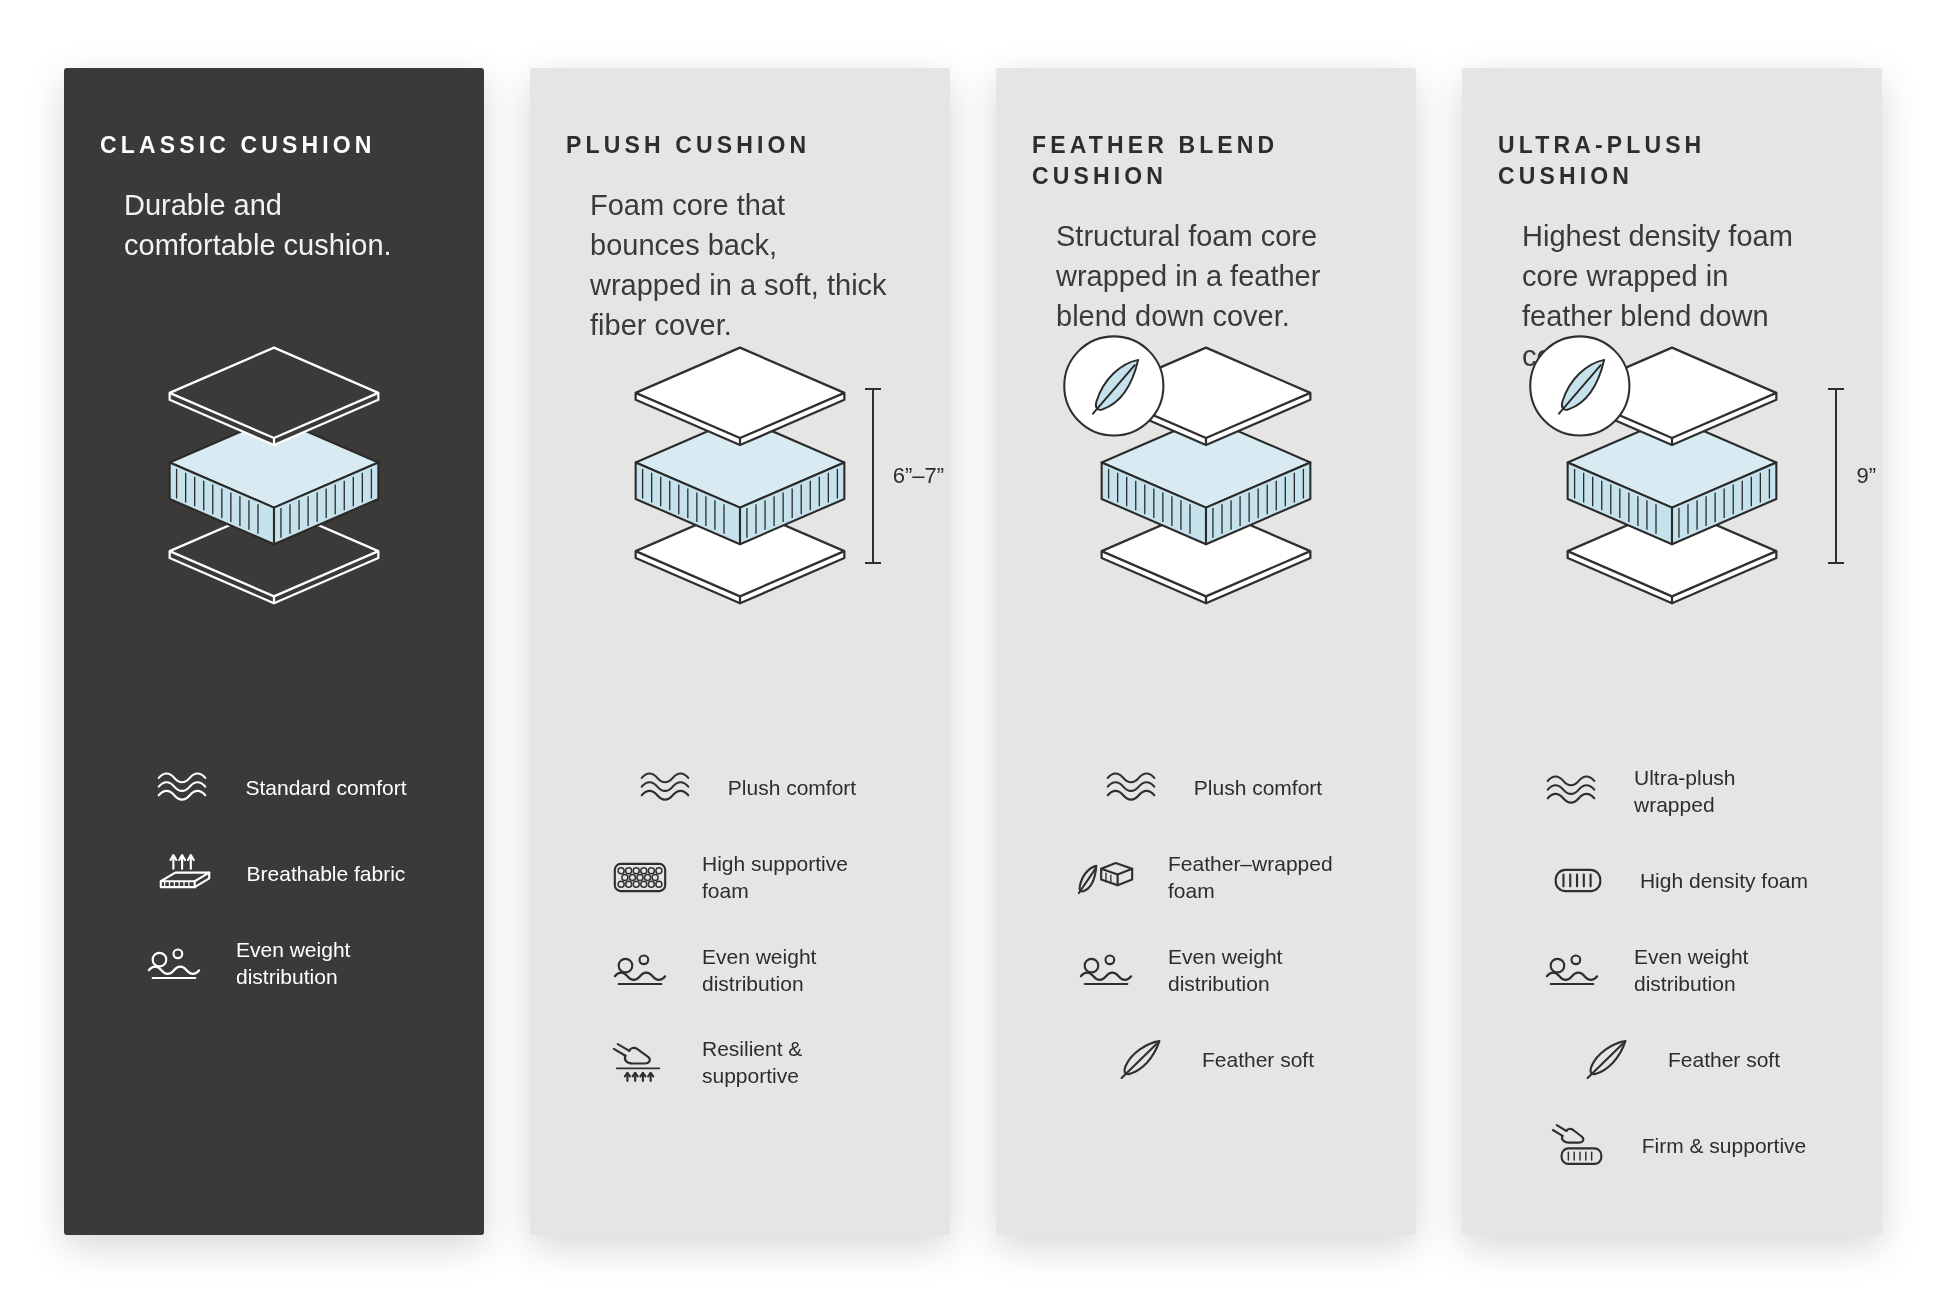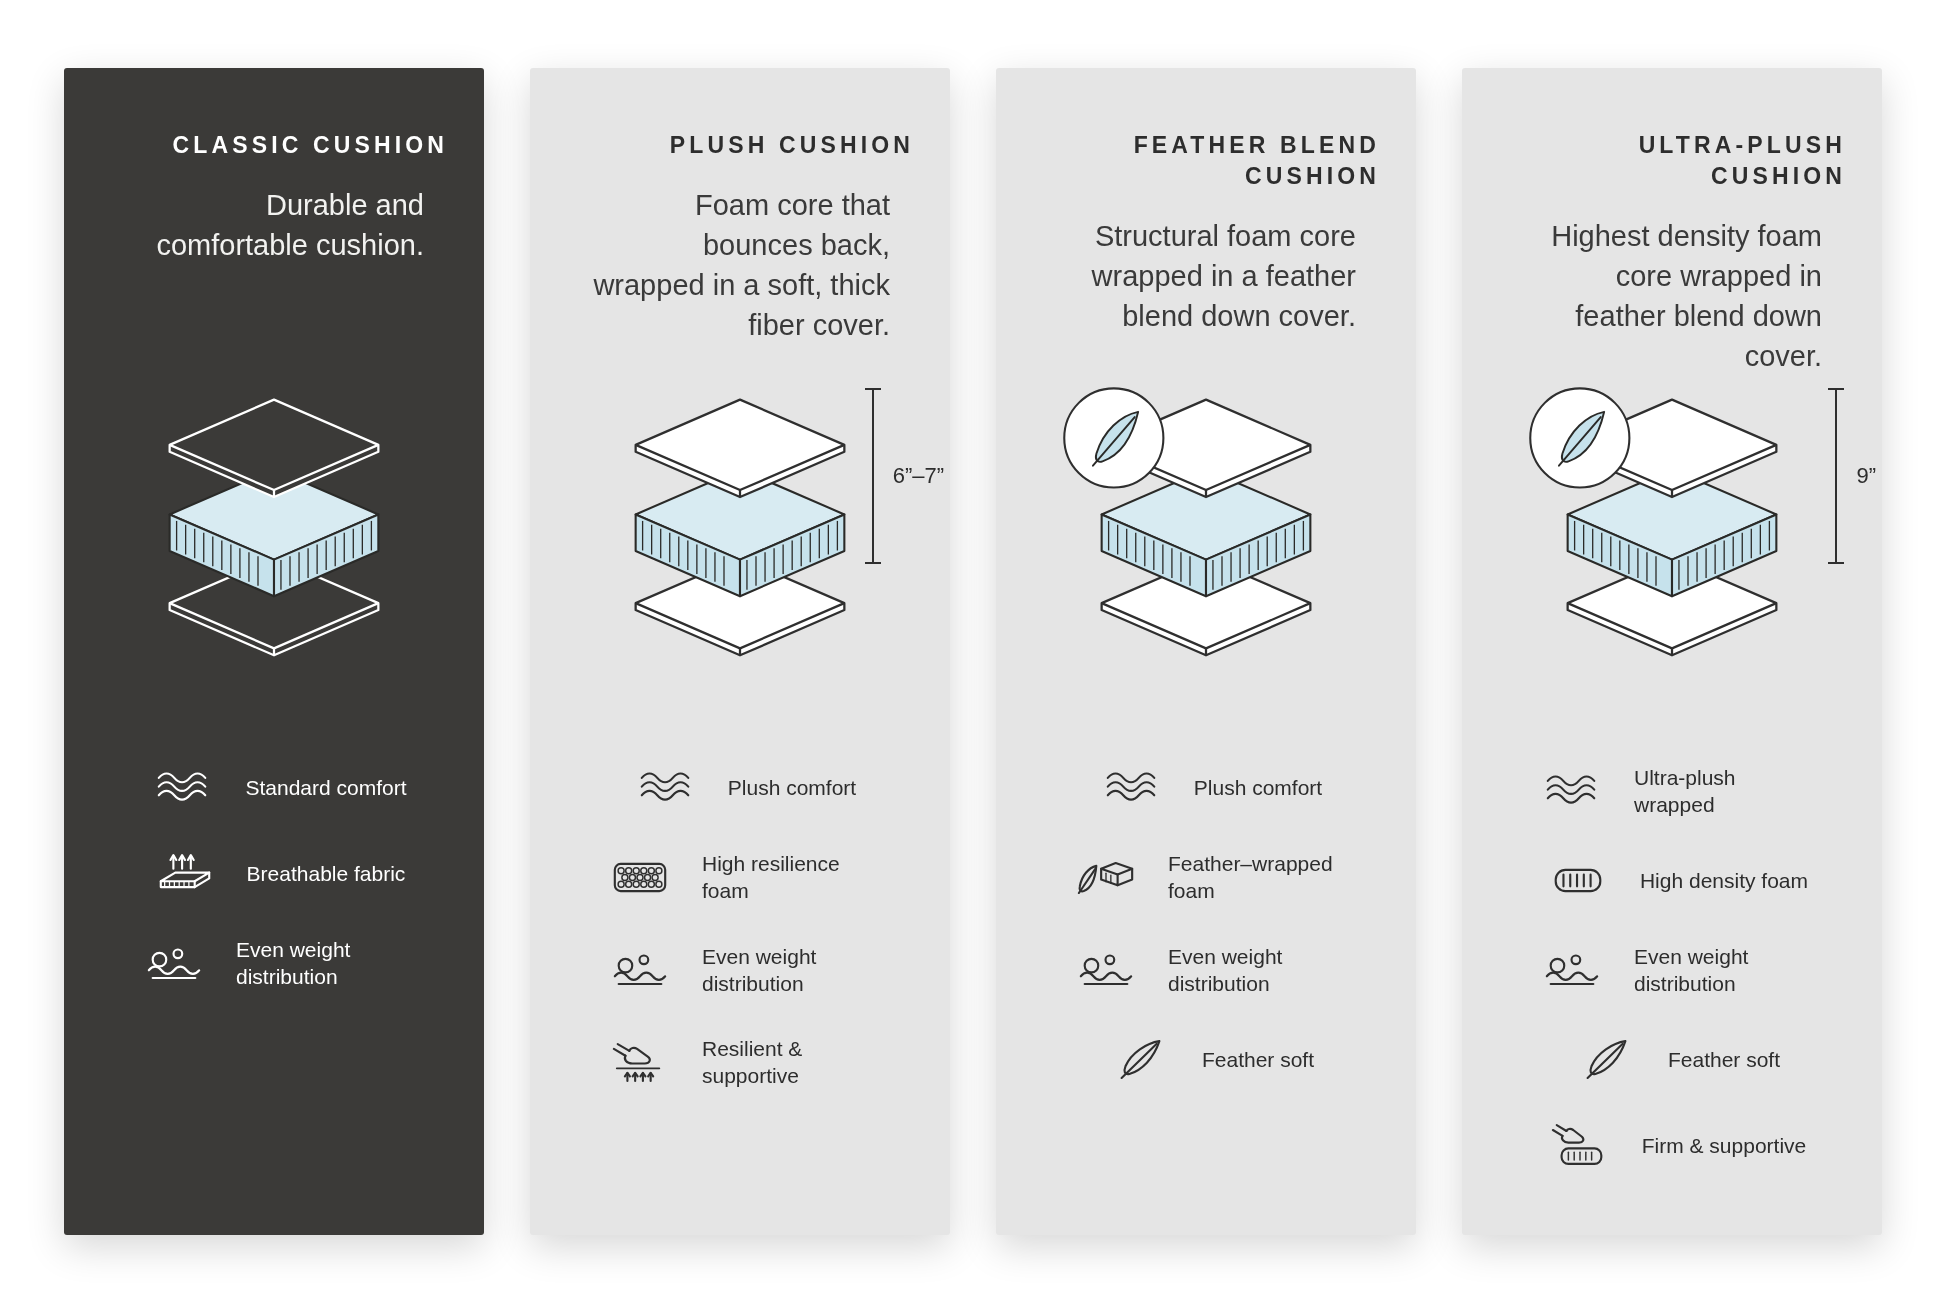--- a/index.html
+++ b/index.html
@@ -7,31 +7,31 @@
     width:1946px;height:1298px;background:#ffffff;overflow:hidden;
     font-family:"Liberation Sans","DejaVu Sans",sans-serif;color:#2d2d2d;
   }
   .canvas{display:flex;gap:46px;padding:68px 64px;box-sizing:border-box;width:1946px;}
   .panel{
     width:420px;height:1167px;box-sizing:border-box;padding:62px 36px 0;
     background:#e5e5e5;border-radius:3px;box-shadow:0 12px 38px rgba(0,0,0,.16);
     flex:none;position:relative;
   }
   .panel.dark{background:#3b3a38;color:#ffffff;}
-  .header{height:202px;text-align:right;}
+  .header{height:202px;text-align:left;}
   .title{
     margin:0;font-size:23px;font-weight:700;letter-spacing:.18em;
     line-height:1.35;color:#2d2d2d;
   }
   .panel.dark .title{color:#ffffff;}
   .desc{
     margin:24px auto 0;font-size:29px;line-height:1.38;max-width:300px;color:#3a3a3a;
   }
   .panel.dark .desc{color:#f2f2f0;}
-  .diagram{height:332px;position:relative;display:flex;align-items:flex-end;justify-content:center;}
+  .diagram{height:332px;position:relative;display:flex;align-items:flex-start;justify-content:center;}
   .cushion{display:flex;align-items:center;justify-content:center;}
   .dim{position:absolute;right:-30px;top:56px;display:flex;align-items:center;gap:12px;}
   .dim-line{width:16px;height:172px;border-top:2px solid #2f2f2f;border-bottom:2px solid #2f2f2f;position:relative;}
   .dim-line::before{content:"";position:absolute;left:50%;top:0;bottom:0;width:2px;margin-left:-1px;background:#2f2f2f;}
   .dim-label{font-size:22px;color:#2d2d2d;white-space:nowrap;}
   .features{list-style:none;margin:100px 0 0;padding:0 0 0 10px;display:flex;flex-direction:column;gap:38px;align-items:center;}
   .feature{display:flex;align-items:center;gap:30px;}
   .ficon{width:64px;height:48px;flex:none;display:flex;align-items:center;justify-content:center;}
   .flabel{font-size:21px;line-height:1.3;max-width:180px;color:#2d2d2d;}
   .panel.dark .flabel{color:#ffffff;}
@@ -213,21 +213,21 @@
               <circle cx="39.8" cy="24" r="3.1" stroke-width="1.5"></circle>
               <circle cx="47.6" cy="24" r="3.1" stroke-width="1.5"></circle>
               <circle cx="12.5" cy="31" r="3.1" stroke-width="1.5"></circle>
               <circle cx="20.3" cy="31" r="3.1" stroke-width="1.5"></circle>
               <circle cx="28.1" cy="31" r="3.1" stroke-width="1.5"></circle>
               <circle cx="35.9" cy="31" r="3.1" stroke-width="1.5"></circle>
               <circle cx="43.7" cy="31" r="3.1" stroke-width="1.5"></circle>
               <circle cx="51.5" cy="31" r="3.1" stroke-width="1.5"></circle>
             </svg>
           </span>
-        <span class="flabel">High resilience foam</span>
+        <span class="flabel">High supportive foam</span>
       </li>
       <li class="feature">
         <span class="ficon">
             <svg viewBox="0 0 64 48" width="62" height="47" fill="none" stroke="#2f2f2f" stroke-width="2.2" stroke-linecap="round" stroke-linejoin="round">
               <circle cx="17" cy="20" r="7"></circle>
               <circle cx="36" cy="14" r="4.5"></circle>
               <path d="M6 31c4 -5 9 -5 13 0c4 5 9 5 13 0c4 -5 9 -5 13 0c4 5 9 5 13 0"></path>
               <path d="M10 39 L54 39"></path>
             </svg>
           </span>

